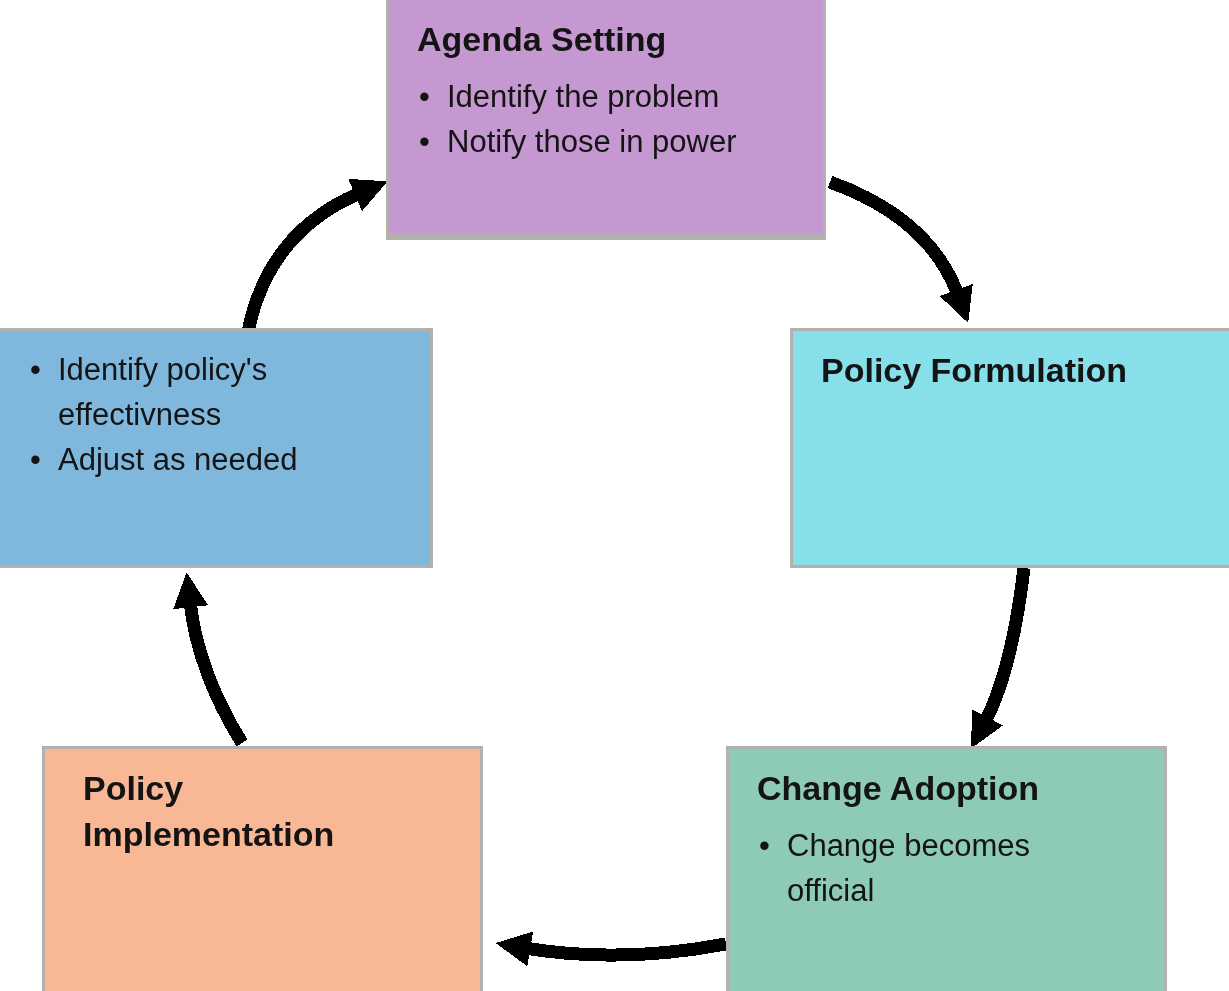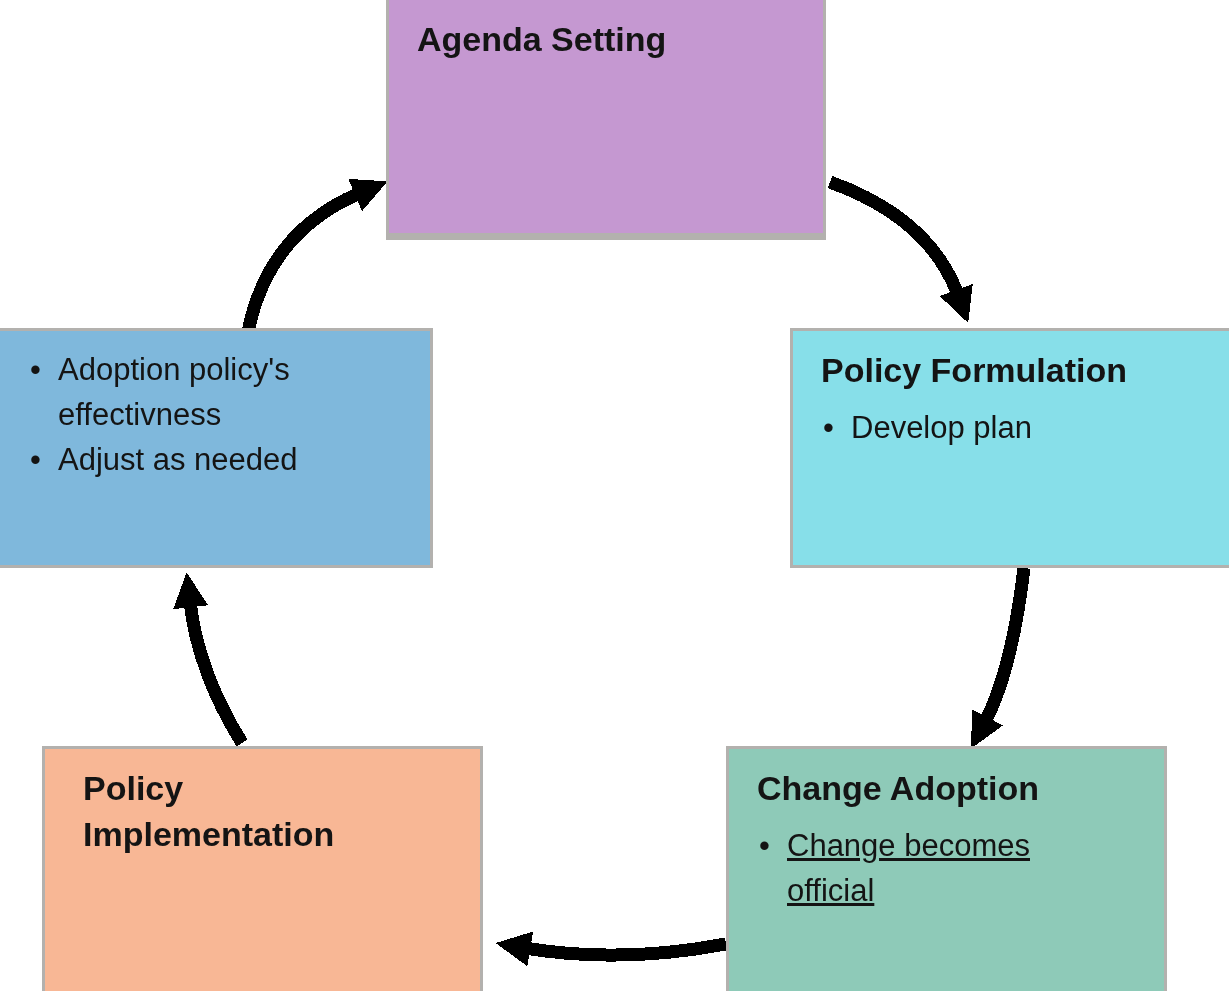--- a/index.html
+++ b/index.html
@@ -59,21 +59,21 @@
     border-bottom-width: 7px;
   }
   .box-formulation {
     left: 790px; top: 328px;
     width: 445px; height: 240px;       
   }
   .box-adoption {
     left: 726px; top: 746px;
     width: 441px; height: 250px;       
   }
-  .box-adoption ul li { max-width: 330px; text-decoration: underline; }
+  .box-adoption ul li { max-width: 330px; }
   .box-implementation {
     left: 42px; top: 746px;
     width: 441px; height: 250px;       
   }
   .box-implementation .title { max-width: 310px; margin-left: 10px; }
   .box-evaluation {
     left: -3px; top: 328px;            
     width: 436px; height: 240px;
   }
   .box-evaluation ul li { max-width: 345px; }
@@ -91,40 +91,41 @@
     </defs>
     <path d="M 248 332 Q 268 232 360 193" fill="none" stroke="#000000" stroke-width="13" marker-end="url(#ah)"></path>
     <path d="M 830 182 Q 930 218 958 295" fill="none" stroke="#000000" stroke-width="13" marker-end="url(#ah)"></path>
     <path d="M 1024 568 Q 1012 670 985 722" fill="none" stroke="#000000" stroke-width="13" marker-end="url(#ah)"></path>
     <path d="M 726 944 Q 620 964 525 948" fill="none" stroke="#000000" stroke-width="13" marker-end="url(#ah)"></path>
     <path d="M 242 743 Q 198 672 190 602" fill="none" stroke="#000000" stroke-width="13" marker-end="url(#ah)"></path>
   </svg>
 
   <div class="box box-agenda" style="background-color: rgb(197, 152, 209);">
     <div class="title">Agenda Setting</div>
+    <ul>
+      <li>Identify the problem</li>
+      <li>Notify those in power</li>
+    </ul>
   </div>
 
   <div class="box box-formulation" style="background-color: rgb(135, 223, 233);">
     <div class="title">Policy Formulation</div>
-    <ul>
-      <li>Develop plan</li>
-    </ul>
   </div>
 
   <div class="box box-adoption" style="background-color: rgb(142, 202, 184);">
     <div class="title">Change Adoption</div>
     <ul>
       <li>Change becomes official</li>
     </ul>
   </div>
 
   <div class="box box-implementation" style="background-color: rgb(248, 183, 149);">
     <div class="title">Policy Implementation</div>
   </div>
 
   <div class="box box-evaluation" style="background-color: rgb(127, 184, 220);">
     <ul>
-      <li>Adoption policy's effectivness</li>
+      <li>Identify policy's effectivness</li>
       <li>Adjust as needed</li>
     </ul>
   </div>
 
 </div>
 
 </body></html>

